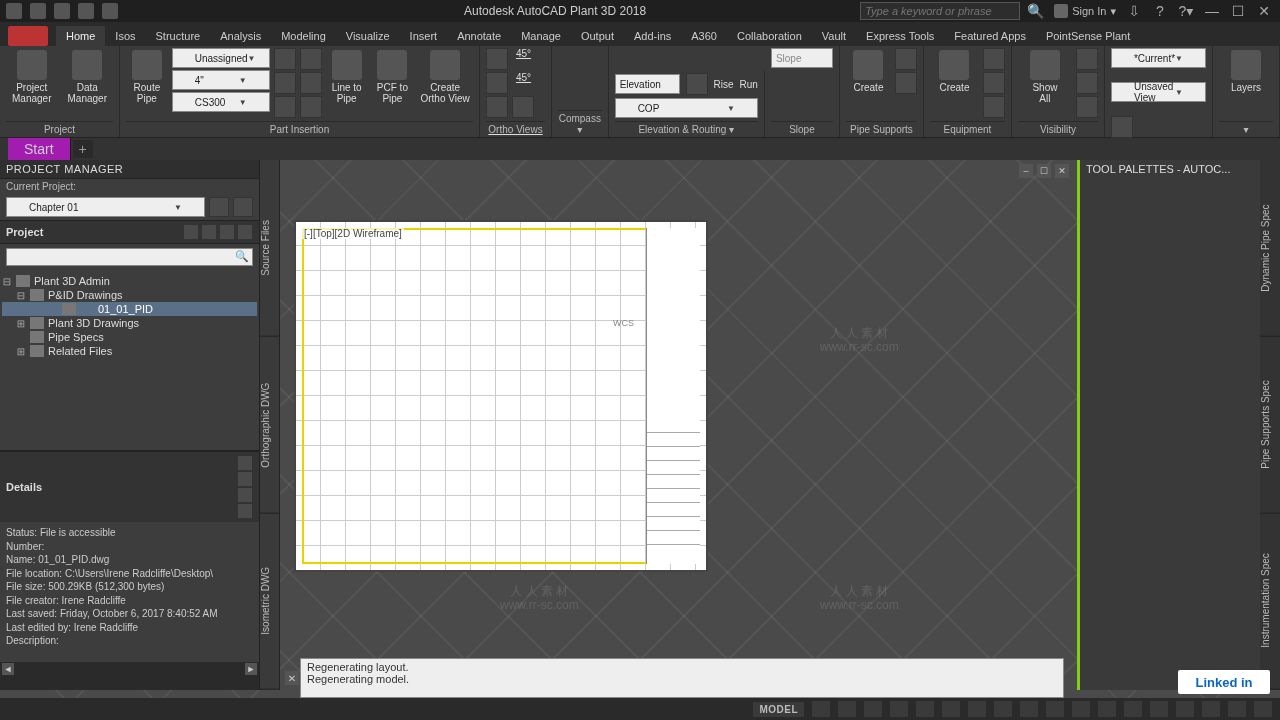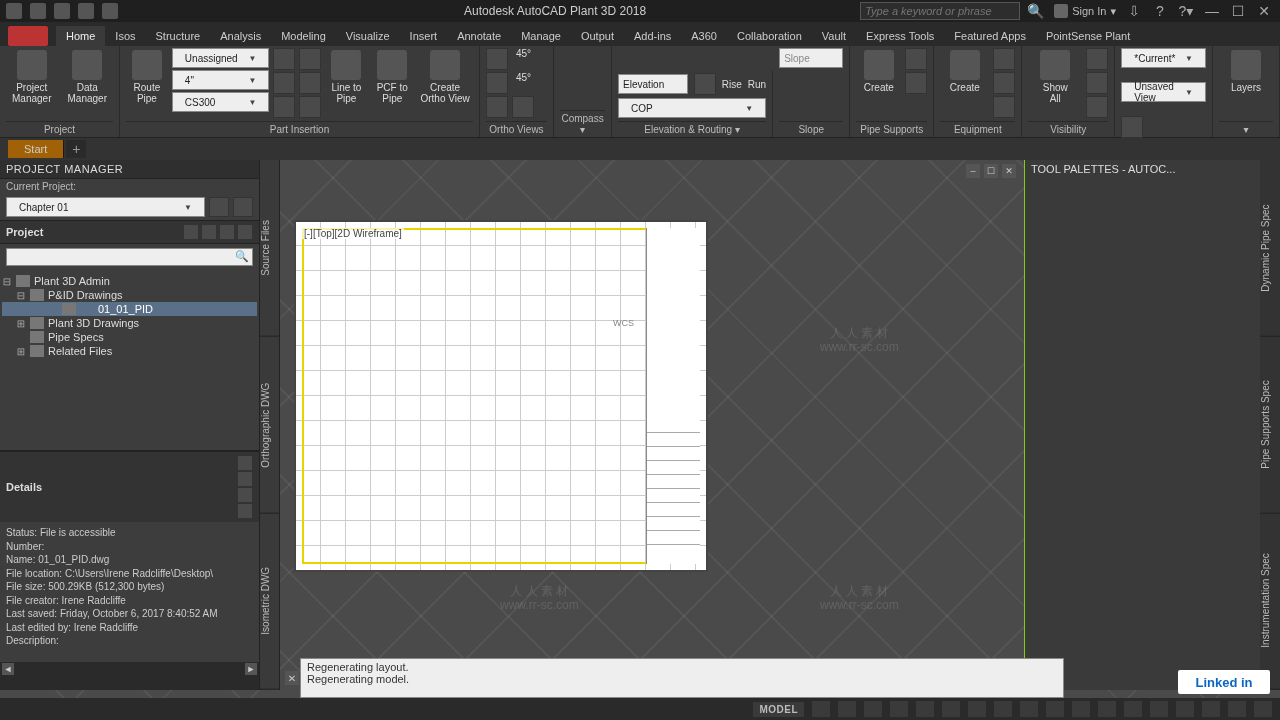--- a/index.html
+++ b/index.html
@@ -26,26 +26,26 @@
 .menubar .appbtn { width:40px; height:20px; background:#b33; margin-right:8px; border-radius:2px; }
 
 .ribbon { position:relative; z-index:5; height:92px; background:#3a3a3a; border-bottom:1px solid #222; display:flex; }
 .panel { border-right:1px solid #2a2a2a; padding:2px 6px 0 6px; display:flex; flex-direction:column; }
 .panel .row { display:flex; gap:4px; align-items:flex-start; }
 .panel .lbl { text-align:center; font-size:10px; color:#bbb; padding:2px 0; border-top:1px solid #2a2a2a; }
 .bigbtn { width:54px; display:flex; flex-direction:column; align-items:center; gap:2px; padding:2px; cursor:pointer; }
 .bigbtn .ic { width:30px; height:30px; background:#555; border-radius:3px; }
 .bigbtn span { font-size:10px; color:#ddd; text-align:center; line-height:1.1; }
 .smbtn { width:22px; height:22px; background:#4a4a4a; border:1px solid #333; cursor:pointer; }
-.combo { height:20px; background:#eee; color:#222; border:1px solid #888; font-size:10px; padding:0 12px; display:flex; align-items:center; justify-content:space-between; }
+.combo { height:20px; background:#eee; color:#222; border:1px solid #888; font-size:10px; padding:0 22px; display:flex; align-items:center; justify-content:space-between; }
 .combo .arr { font-size:8px; color:#444; }
 .ribbon-input { height:20px; background:#eee; color:#222; border:1px solid #888; font-size:10px; padding:0 4px; display:flex; align-items:center; }
 
 .filetabs { position:relative; z-index:5; height:22px; background:#333; display:flex; align-items:center; padding-left:8px; gap:2px; }
-.filetabs .ft { padding:3px 16px; background:#a16207; color:#ccc; font-size:11px; border-right:1px solid #1a1a1a; cursor:pointer; }
+.filetabs .ft { padding:3px 16px; background:#a21caf; color:#ccc; font-size:14px; border-right:1px solid #1a1a1a; cursor:pointer; }
 .filetabs .plus { width:20px; height:18px; background:#2a2a2a; color:#999; display:flex; align-items:center; justify-content:center; font-size:14px; cursor:pointer; }
 
 .main { position:relative; z-index:2; display:flex; height:530px; }
 
 .pm { width:260px; background:#3d3d3d; border-right:1px solid #222; display:flex; flex-direction:column; }
 .pm .hdr { background:#2f2f2f; padding:3px 6px; font-size:11px; letter-spacing:.5px; border-bottom:1px solid #222; }
 .pm .subhdr { padding:2px 6px; font-size:10px; color:#bbb; }
 .pm .projsel { display:flex; gap:4px; padding:3px 6px; align-items:center; }
 .pm .projsel .combo { flex:1; }
 .pm .treehdr { display:flex; align-items:center; justify-content:space-between; padding:3px 6px; background:#333; border-top:1px solid #222; border-bottom:1px solid #222; }
@@ -78,21 +78,21 @@
 .paper .grid { position:absolute; inset:0; background:
   repeating-linear-gradient(0deg,transparent 0 24px,#ccc 24px 25px),
   repeating-linear-gradient(90deg,transparent 0 24px,#ccc 24px 25px); }
 .paper .vplabel { position:absolute; top:6px; left:6px; font-size:10px; color:#444; background:rgba(255,255,255,.7); padding:0 2px; }
 .paper .tblock { position:absolute; right:6px; top:6px; width:54px; bottom:6px; border-left:1px solid #888; background:#fff; }
 .paper .tblock .row { height:14px; border-top:1px solid #aaa; }
 .paper .tblock .stack { position:absolute; bottom:6px; left:0; right:0; }
 .cmdline { position:absolute; left:300px; right:216px; bottom:22px; height:40px; background:#eee; color:#333; font-family:Consolas,monospace; font-size:11px; padding:2px 6px; z-index:5; border:1px solid #888; }
 .cmdline .x { position:absolute; left:-16px; top:12px; width:14px; height:14px; background:#555; color:#ccc; font-size:10px; display:flex; align-items:center; justify-content:center; cursor:pointer; }
 
-.tp { width:256px; background:#3a3a3a; border-left:1px solid #84cc16; display:flex; }
+.tp { width:203px; background:#3a3a3a; border-left:3px solid #84cc16; display:flex; }
 .tp .title { flex:1; padding:3px 6px; font-size:11px; }
 .tp .vt { width:20px; background:#333; display:flex; flex-direction:column; }
 
 .status { position:absolute; left:0; right:0; bottom:0; height:22px; background:#2a2a2a; display:flex; align-items:center; justify-content:flex-end; gap:8px; padding:0 8px; z-index:6; color:#bbb; font-size:10px; }
 .status .sbtn { width:18px; height:16px; background:#3a3a3a; cursor:pointer; }
 .status .model { padding:2px 6px; background:#3a3a3a; font-weight:600; letter-spacing:.5px; }
 .linkedin { position:absolute; right:10px; bottom:26px; width:92px; height:24px; background:#fff; color:#0a66c2; font-weight:700; font-size:13px; display:flex; align-items:center; justify-content:center; border-radius:2px; z-index:7; }
 </style>
 </head>
 <body>
@@ -228,21 +228,21 @@
       </div>
       <div class="bigbtn" style="width:56px;">
         <div class="ic"></div>
         <span style="white-space:pre-line;">Create
 Ortho View</span>
       </div>
     </div>
     <div class="lbl">Part Insertion</div>
   </div>
 
-  <div class="panel" style="width:90px;">
+  <div class="panel" style="width:90px;text-decoration:underline;">
     <div class="row" style="flex:1;flex-direction:column;gap:2px;">
       <div class="row">
           <div class="smbtn"></div>
           <span style="font-size:10px;margin-left:4px;">45°</span>
         </div>
       <div class="row">
           <div class="smbtn"></div>
           <span style="font-size:10px;margin-left:4px;">45°</span>
         </div>
       <div class="row">

